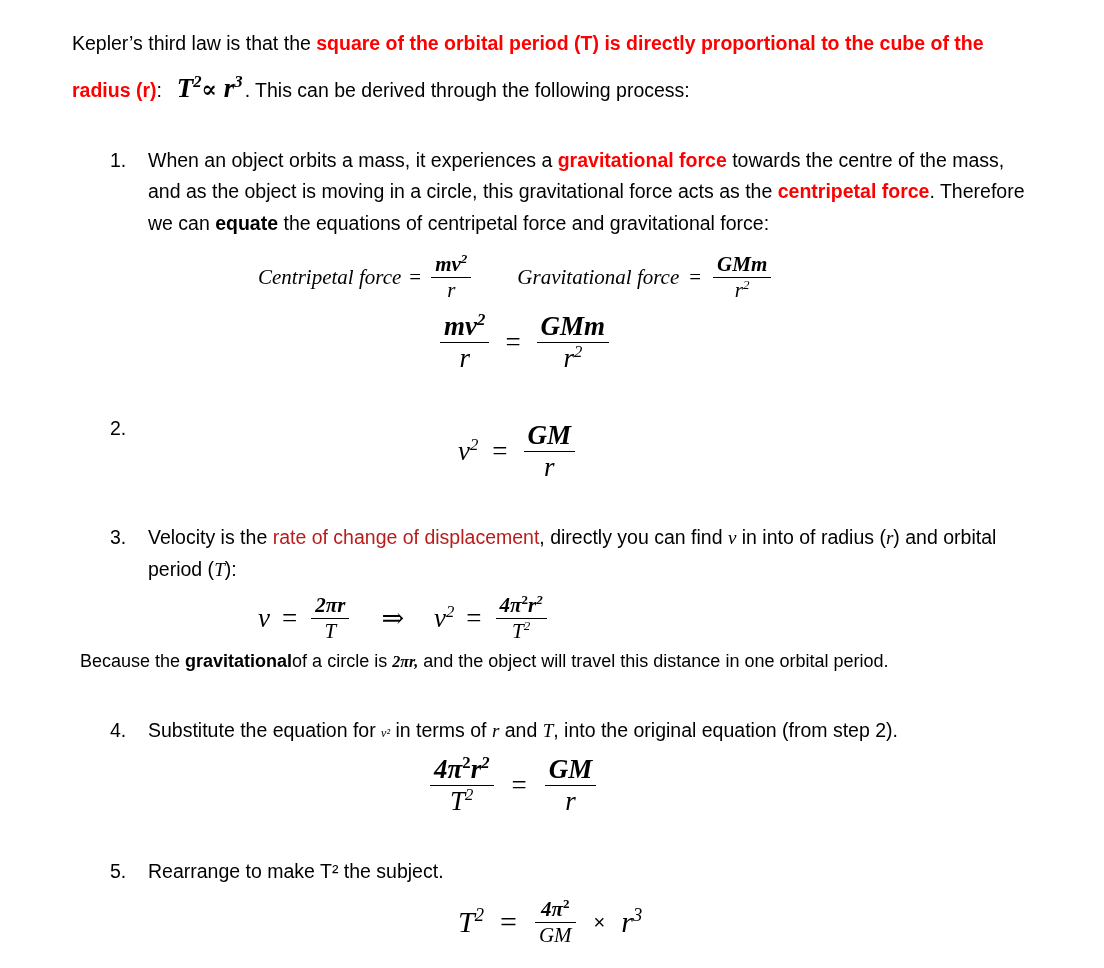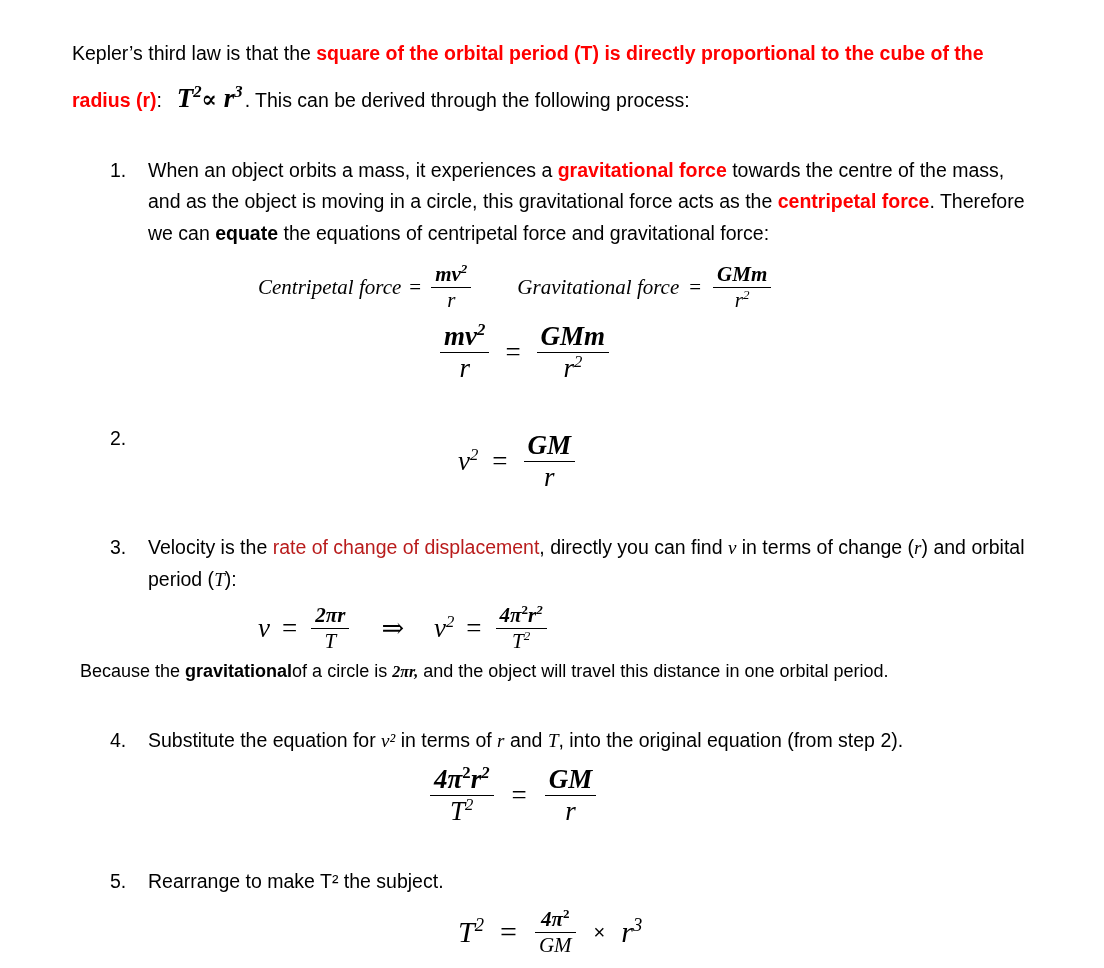--- a/index.html
+++ b/index.html
@@ -14,21 +14,21 @@
     color: #000000;
     position: relative;
     overflow: hidden;
   }
 
   .page {
     position: relative;
     width: 1104px;
     height: 837px;
     box-sizing: border-box;
-    padding: 34px 68px 0 72px;
+    padding: 24px 68px 0 72px;
   }
   .red { color: #b91c1c; }
   .red-b { color: #FF0000; font-weight: bold; }
   .blk-b { font-weight: bold; }
 
   
   .m {
     font-family: "Liberation Serif", "DejaVu Serif", serif;
     font-style: italic;
     white-space: nowrap;
@@ -176,21 +176,21 @@
           <span class="den">r</span>
         </span>
       </div>
     </li>
 
     <div class="spacer-lg"></div>
 
     <li>
       <span class="marker">3.</span>
       <div class="step-body">
-        <span>Velocity is the </span><span class="red">rate of change of displacement</span><span>, directly you can find </span><span class="m" style="font-size:19px;">v</span><span> in terms of change (</span><span class="m" style="font-size:19px;">r</span><span>) and orbital period (</span><span class="m" style="font-size:19px;">T</span><span>):</span>
+        <span>Velocity is the </span><span class="red">rate of change of displacement</span><span>, directly you can find </span><span class="m" style="font-size:19px;">v</span><span> in into of radius (</span><span class="m" style="font-size:19px;">r</span><span>) and orbital period (</span><span class="m" style="font-size:19px;">T</span><span>):</span>
       </div>
 
       <div style="height:8px;"></div>
 
       <div class="eq-row" style="justify-content:flex-start; padding-left:110px;">
         <span class="m mbig">v</span>
         <span class="m mbig eq-sym" style="margin:0 12px;">=</span>
         <span class="m msm frac">
           <span class="num"><span class="up">2</span><span class="up">π</span><span>r</span></span>
           <span class="den">T</span>
@@ -209,21 +209,21 @@
       <p class="note" style="margin-left:-68px;">
         <span>Because the </span><span class="blk-b">gravitational</span><span>of a circle is </span><span class="m blk-b" style="font-size:16px;">2πr,</span><span> and the object will travel this distance in one orbital period.</span>
       </p>
     </li>
 
     <div class="spacer-lg"></div>
 
     <li>
       <span class="marker">4.</span>
       <div class="step-body">
-        <span>Substitute the equation for </span><span class="m" style="font-size:19px;">v²</span><span> in terms of </span><span class="m" style="font-size:19px;">r</span><span> and </span><span class="m" style="font-size:19px;">T</span><span>, into the original equation (from step 2).</span>
+        <span>Substitute the equation for </span><span class="m" style="font-size:12px;">v²</span><span> in terms of </span><span class="m" style="font-size:19px;">r</span><span> and </span><span class="m" style="font-size:19px;">T</span><span>, into the original equation (from step 2).</span>
       </div>
 
       <div style="height:8px;"></div>
 
       <div class="eq-row" style="justify-content:flex-start; padding-left:280px;">
         <span class="m mbig frac">
           <span class="num"><span class="up">4</span><span class="up">π</span><sup class="ex exup">2</sup><span>r</span><sup class="ex">2</sup></span>
           <span class="den"><span>T</span><sup class="ex">2</sup></span>
         </span>
         <span class="m mbig eq-sym" style="margin:0 16px;">=</span>

